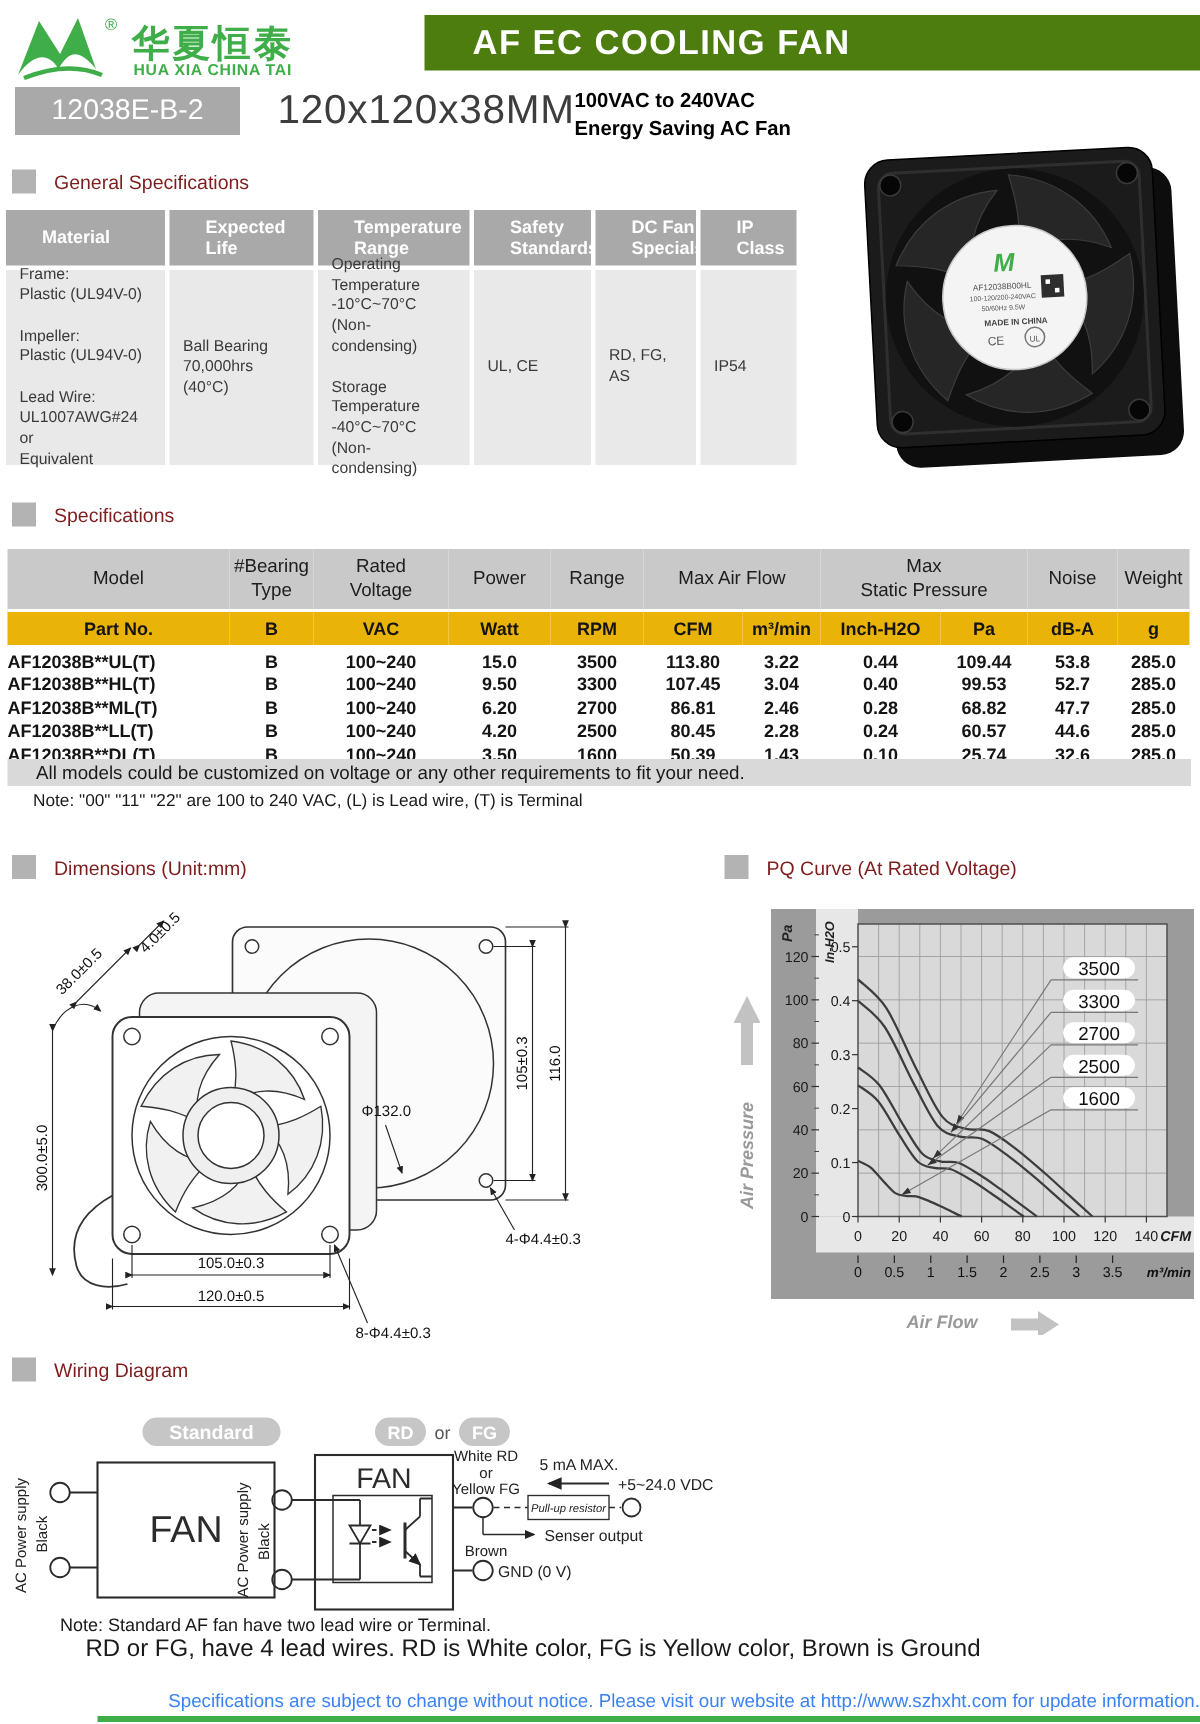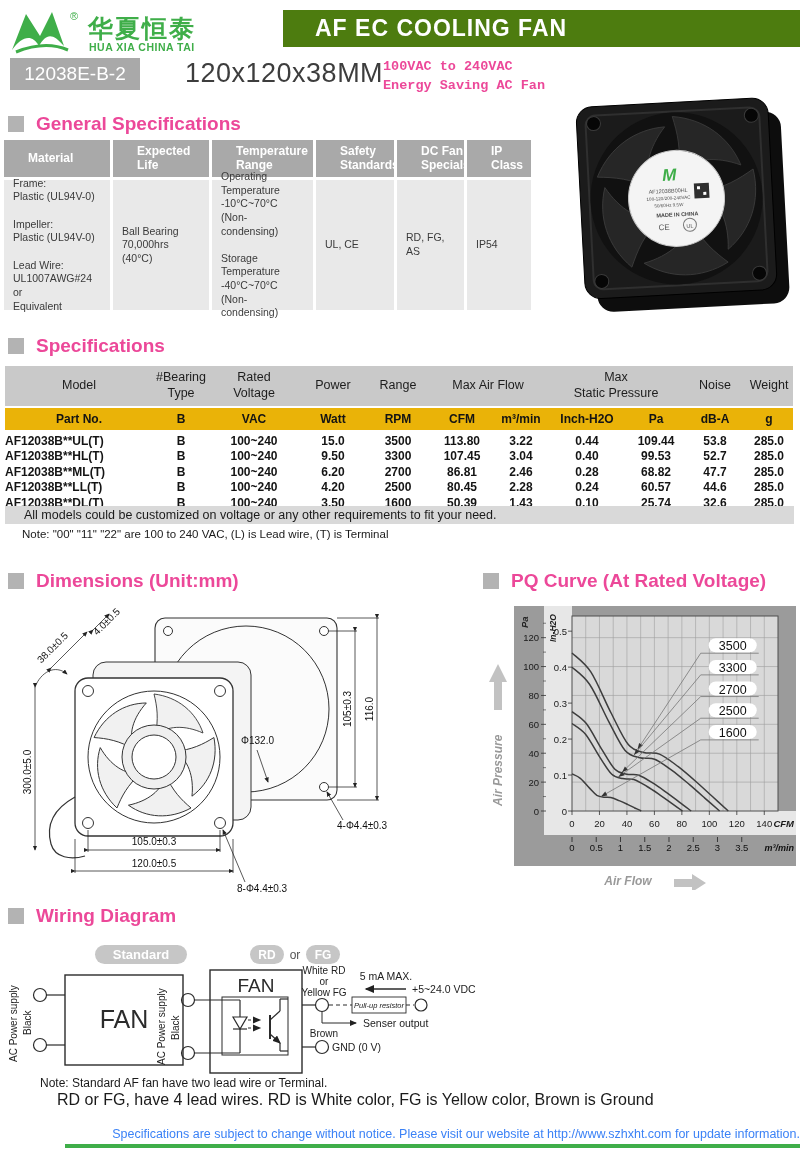--- a/index.html
+++ b/index.html
@@ -6,28 +6,28 @@
   body{width:800px;height:1149px;position:relative;background:#fff;overflow:hidden;
        font-family:"Liberation Sans","DejaVu Sans",sans-serif;color:#222;}
   .abs{position:absolute;}
   
   .logo-zh{position:absolute;left:88px;top:12px;font-size:25px;font-weight:bold;color:#3FAE49;
            font-family:"DejaVu Sans",sans-serif;letter-spacing:2px;}
   .logo-en{position:absolute;left:89px;top:41px;font-size:10.5px;font-weight:bold;color:#3FAE49;letter-spacing:.5px;}
   .banner{position:absolute;left:283px;top:10px;right:0;height:37px;background:#4d7c0f;
           display:flex;align-items:center;}
   .banner span{color:#fff;font-weight:bold;font-size:23px;letter-spacing:1px;padding-left:32px;}
-  .model-badge{position:absolute;left:10px;top:58px;width:130px;height:32px;background:#a9a9a9;
+  .model-badge{position:absolute;left:10px;top:58px;width:150px;height:32px;background:#a9a9a9;
                display:flex;align-items:center;justify-content:center;color:#fff;font-size:19px;}
   .size-text{position:absolute;left:185px;top:58px;font-size:27px;color:#3d3d3d;letter-spacing:.5px;}
-  .volt-block{position:absolute;left:383px;top:58px;font-size:13.5px;font-weight:bold;color:#ec4899;line-height:1.4;font-family:Liberation Mono, monospace;}
+  .volt-block{position:absolute;left:383px;top:58px;font-size:13.5px;font-weight:bold;color:#000000;line-height:1.4;}
   
   .sec{position:absolute;display:flex;align-items:center;gap:12px;}
   .sec .sq{width:16px;height:16px;background:#b3b3b3;}
-  .sec .t{font-size:19px;font-weight:bold;color:#ec4899;}
+  .sec .t{font-size:13px;font-weight:normal;color:#7f1d1d;}
   
   .gen-table{position:absolute;left:4px;top:140px;display:grid;
              grid-template-columns:106px 96px 101px 78px 67px 64px;
              grid-template-rows:37px 130px;gap:3px;}
   .gen-h{background:#a9a9a9;color:#fff;font-weight:bold;font-size:12px;display:flex;align-items:center;
          padding:0 24px;line-height:1.15;}
   .gen-b{background:#e9e9e9;color:#3a3a3a;font-size:10.5px;display:flex;align-items:center;
          padding:0 9px;white-space:pre-line;line-height:1.3;}
   
   table.spec{position:absolute;left:5px;top:366px;width:788px;border-collapse:collapse;table-layout:fixed;}

